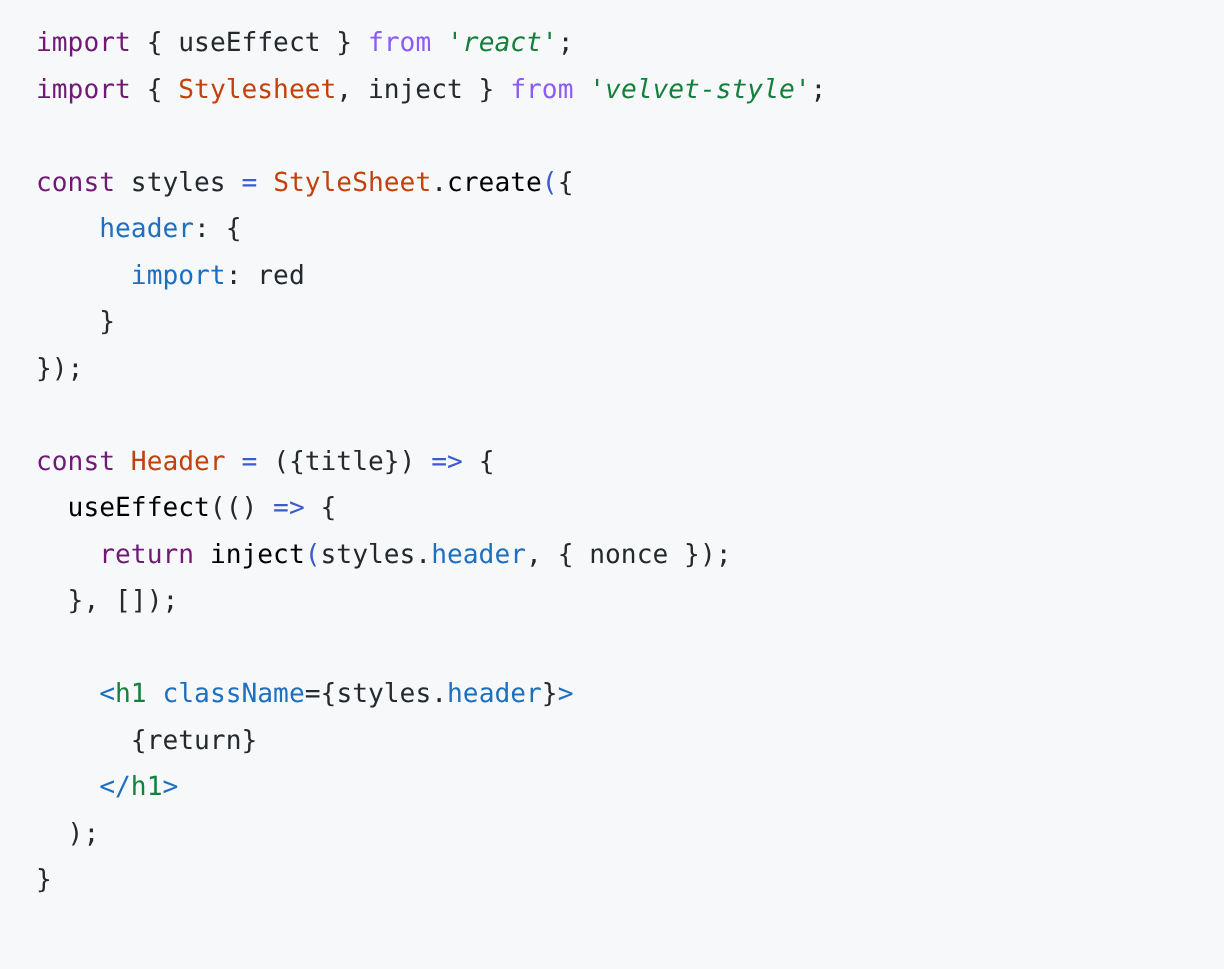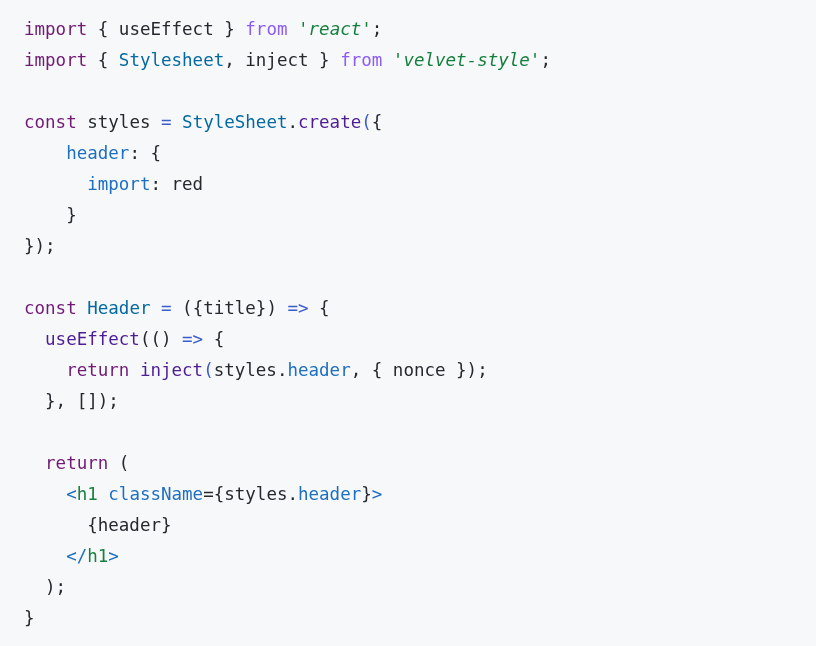--- a/index.html
+++ b/index.html
@@ -27,22 +27,22 @@
     white-space: pre;
     letter-spacing: 0px;
     color: #24292e;
   }
   .code-line.blank {
     height: 31px;
   }
   
   .tok-keyword   { color: #701a75; }
   .tok-from      { color: #8b5cf6; }
-  .tok-class     { color: #0369a1; }
-  .tok-func      { color: #4c1d95; }
+  .tok-class     { color: #c2410c; }
+  .tok-func      { color: #000000; }
   .tok-prop      { color: #1d6fc0; }
   .tok-string    { color: #15803d; font-style: italic; }
   .tok-tag       { color: #18803f; text-align: center; }
   .tok-punct-tag { color: #1d6fc0; }
   .tok-op        { color: #3a5ccc; }
   .tok-plain     { color: #24292e; }
 </style>
 </head>
 <body>
 
@@ -54,19 +54,18 @@
     <div class="code-line"><span class="tok-plain">    </span><span class="tok-prop">header</span><span class="tok-plain">: </span><span class="tok-plain">{</span></div>
     <div class="code-line"><span class="tok-plain">      </span><span class="tok-prop">import</span><span class="tok-plain">: </span><span class="tok-plain">red</span></div>
     <div class="code-line"><span class="tok-plain">    </span><span class="tok-plain">}</span></div>
     <div class="code-line"><span class="tok-plain">});</span></div>
     <div class="code-line blank">&nbsp;</div>
     <div class="code-line"><span class="tok-keyword">const</span><span class="tok-plain"> </span><span class="tok-class">Header</span><span class="tok-plain"> </span><span class="tok-op">=</span><span class="tok-plain"> </span><span class="tok-plain">({</span><span class="tok-plain">title</span><span class="tok-plain">})</span><span class="tok-plain"> </span><span class="tok-op">=&gt;</span><span class="tok-plain"> </span><span class="tok-plain">{</span></div>
     <div class="code-line"><span class="tok-plain">  </span><span class="tok-func">useEffect</span><span class="tok-plain">((</span><span class="tok-plain">)</span><span class="tok-plain"> </span><span class="tok-op">=&gt;</span><span class="tok-plain"> </span><span class="tok-plain">{</span></div>
     <div class="code-line"><span class="tok-plain">    </span><span class="tok-keyword">return</span><span class="tok-plain"> </span><span class="tok-func">inject</span><span class="tok-op">(</span><span class="tok-plain">styles</span><span class="tok-plain">.</span><span class="tok-prop">header</span><span class="tok-plain">, </span><span class="tok-plain">{</span><span class="tok-plain"> </span><span class="tok-plain">nonce</span><span class="tok-plain"> </span><span class="tok-plain">});</span></div>
     <div class="code-line"><span class="tok-plain">  </span><span class="tok-plain">}, []);</span></div>
     <div class="code-line blank">&nbsp;</div>
-    <div class="code-line"><span class="tok-plain">  </span><span class="tok-keyword">return</span><span class="tok-plain"> </span><span class="tok-plain">(</span></div>
     <div class="code-line"><span class="tok-plain">    </span><span class="tok-punct-tag">&lt;</span><span class="tok-tag">h1</span><span class="tok-plain"> </span><span class="tok-prop">className</span><span class="tok-plain">=</span><span class="tok-plain">{</span><span class="tok-plain">styles</span><span class="tok-plain">.</span><span class="tok-prop">header</span><span class="tok-plain">}</span><span class="tok-punct-tag">&gt;</span></div>
-    <div class="code-line"><span class="tok-plain">      </span><span class="tok-plain">{header}</span></div>
+    <div class="code-line"><span class="tok-plain">      </span><span class="tok-plain">{return}</span></div>
     <div class="code-line"><span class="tok-plain">    </span><span class="tok-punct-tag">&lt;/</span><span class="tok-tag">h1</span><span class="tok-punct-tag">&gt;</span></div>
     <div class="code-line"><span class="tok-plain">  </span><span class="tok-plain">);</span></div>
     <div class="code-line"><span class="tok-plain">}</span></div>
   </div>
 
 </body></html>

